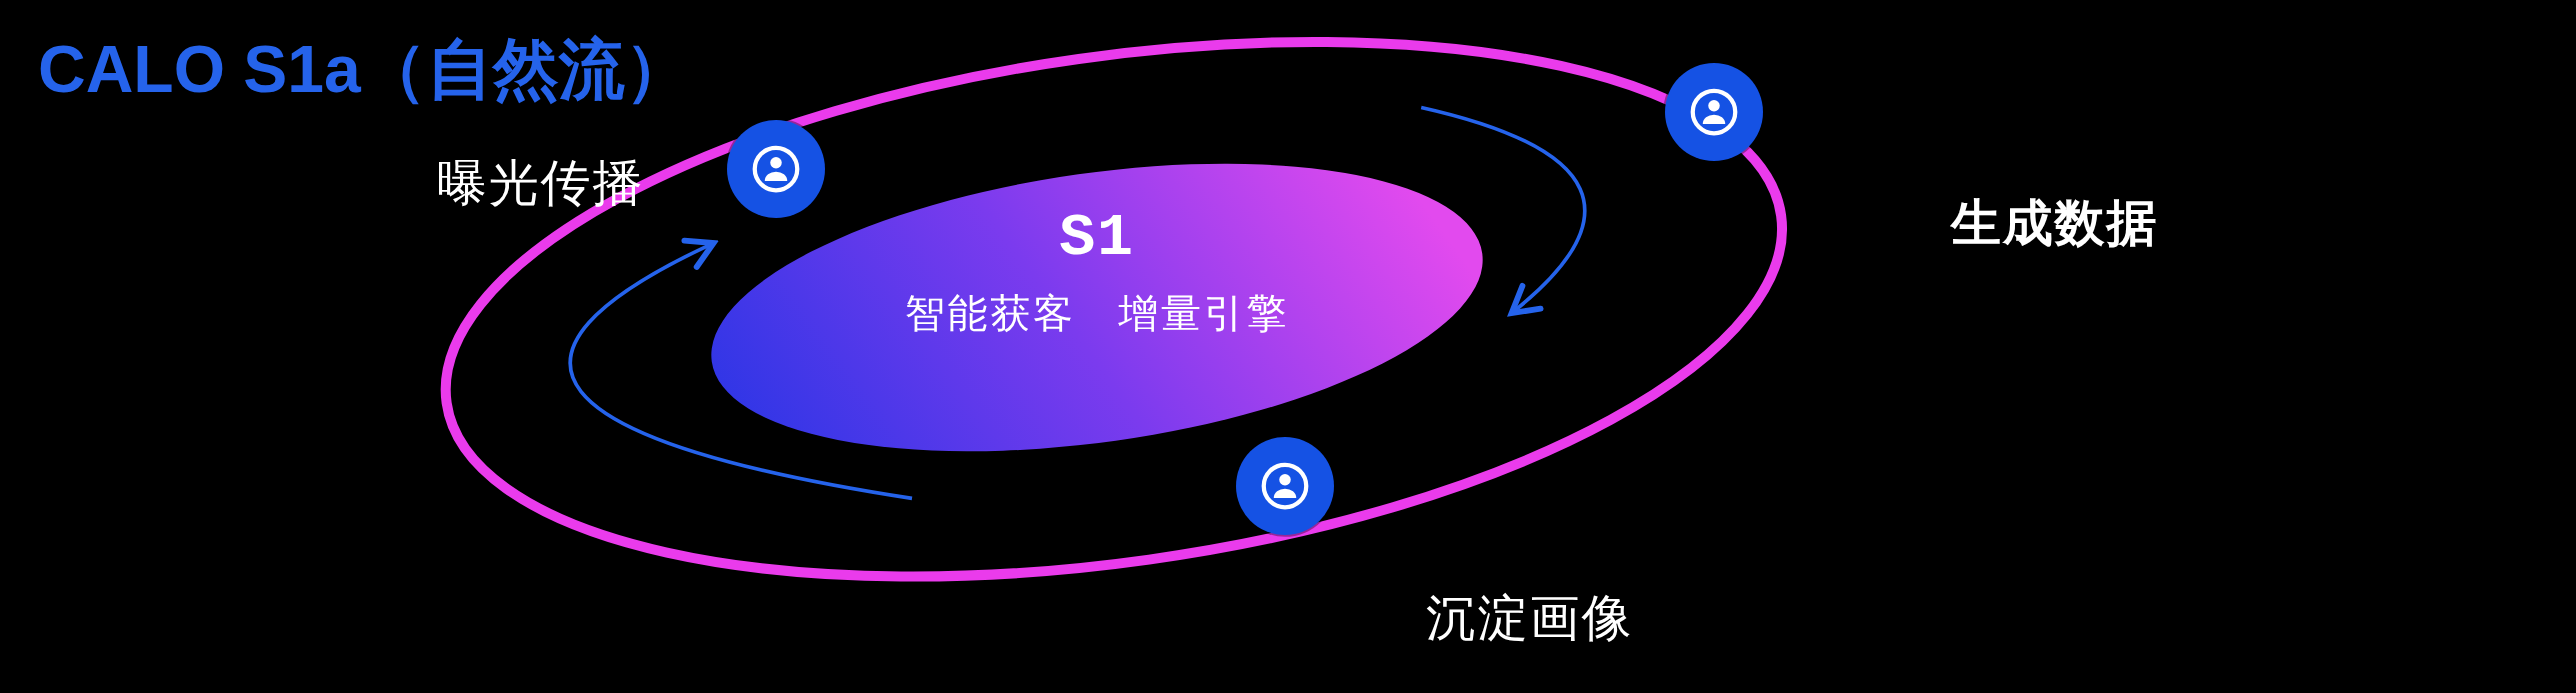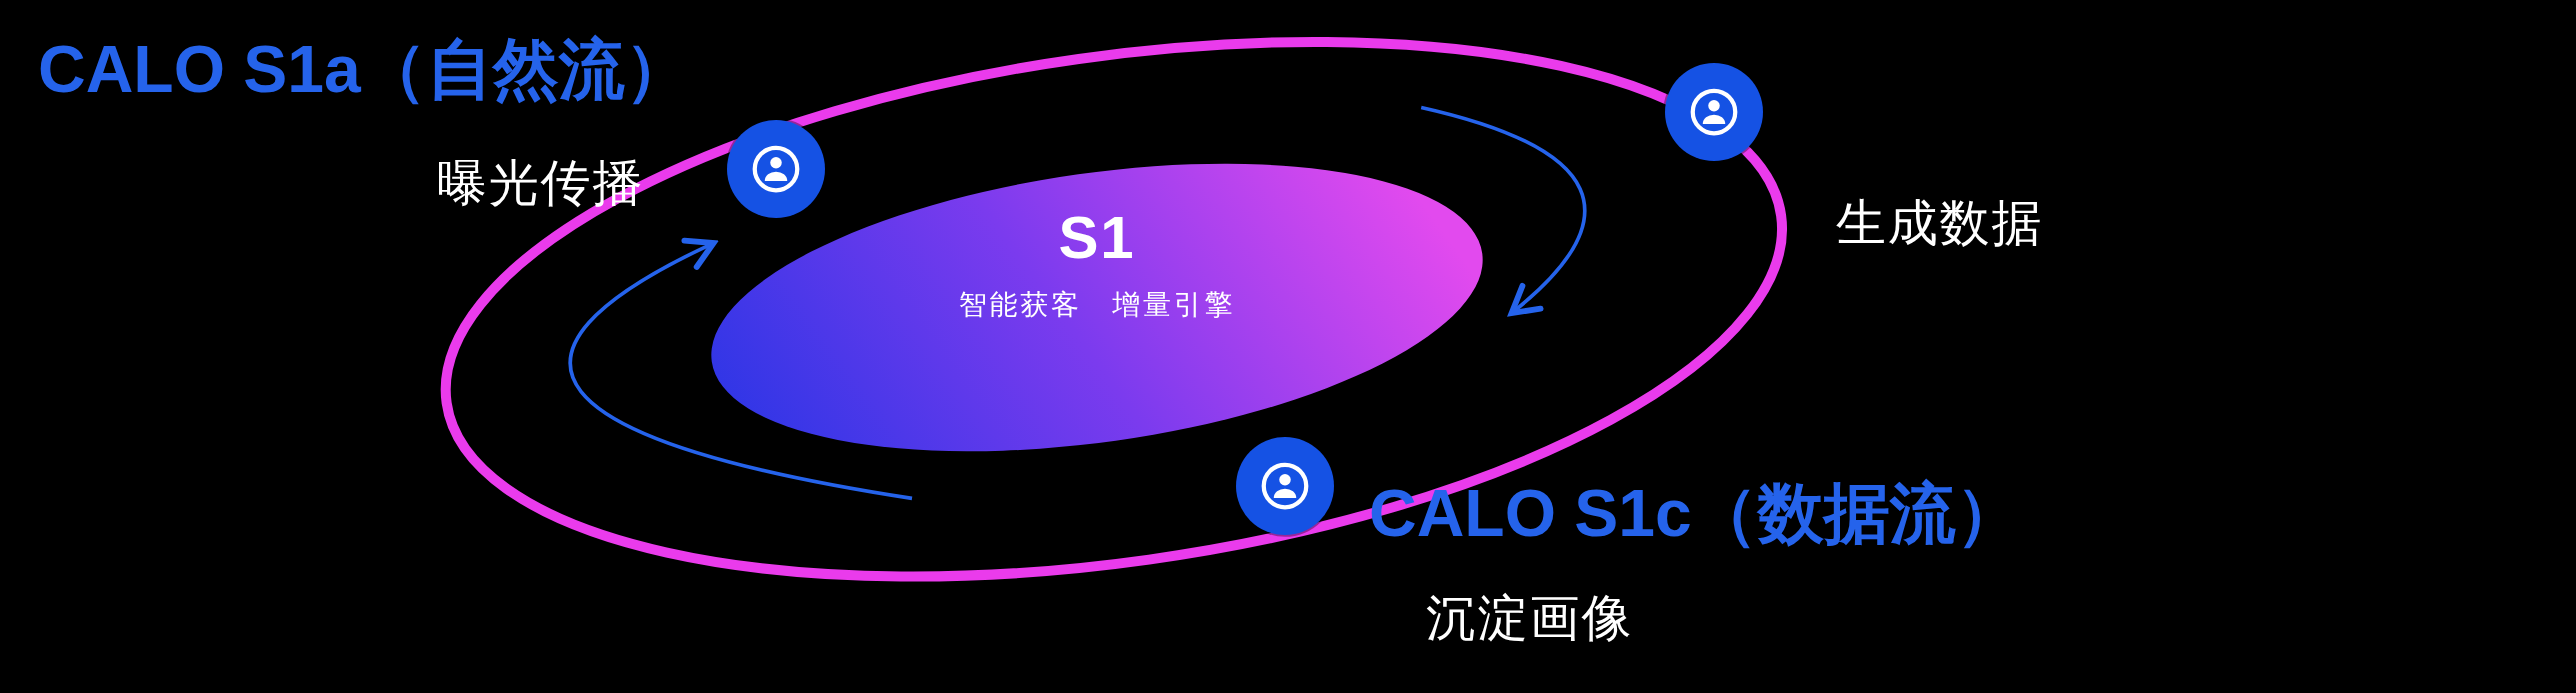--- a/index.html
+++ b/index.html
@@ -33,30 +33,31 @@
     transform: rotate(-8deg);
     background: linear-gradient(62deg, #3036E6 6%, #7B3BEE 46%, #E24AEE 90%);
   }
   .core-text {
     position: absolute;
     left: 708px;
     top: 205px;
     width: 778px;
     text-align: center;
     color: #FFFFFF;
+    font-family: Liberation Mono, monospace;
   }
   .core-title {
     font-size: 60px;
     font-weight: 600;
     letter-spacing: 1.8px;
     line-height: 1.1;
   }
   .core-subtitle {
     margin-top: 14.5px;
-    font-size: 28px;
+    font-size: 40px;
     font-weight: 500;
     letter-spacing: 2.7px;
   }
   
   .node {
     position: absolute;
     width: 98px;
     height: 98px;
     border-radius: 50%;
     background: #1552E4;
@@ -88,21 +89,21 @@
   .sublabel {
     position: absolute;
     color: #FFFFFF;
     font-size: 50px;
     font-weight: 500;
     white-space: nowrap;
     line-height: 1;
     letter-spacing: 1.8px;
   }
   .sub-s1a { left: 437px;  top: 158px; }
-  .sub-s1b { left: 1836px; top: 198px; }
+  .sub-s1b { left: 1951px; top: 198px; font-weight: bold; }
   .sub-s1c { left: 1426px; top: 593px; }
 </style>
 </head>
 <body>
 
 <div class="stage">
 
   <svg class="layer-svg" viewBox="0 0 2833 763" aria-hidden="true">
     <defs>
       <marker id="arrowhead" markerWidth="10" markerHeight="10" viewBox="0 0 10 10" refX="8" refY="5" orient="auto">
@@ -145,17 +146,16 @@
 
   <div class="node node-s1c">
     <span>
       <svg viewBox="0 0 48 48">
         <circle cx="24" cy="24" r="17" fill="none" stroke="#FFFFFF" stroke-width="3.4"></circle>
         <circle cx="24" cy="19" r="4.6" fill="#FFFFFF"></circle>
         <path d="M15 33.5 a9 7.4 0 0 1 18 0 z" fill="#FFFFFF"></path>
       </svg>
     </span>
   </div>
-  <div class="label label-s1c">CALO S1c（数据流）</div>
   <div class="sublabel sub-s1c">沉淀画像</div>
 
 </div>
 
 
 </body></html>

